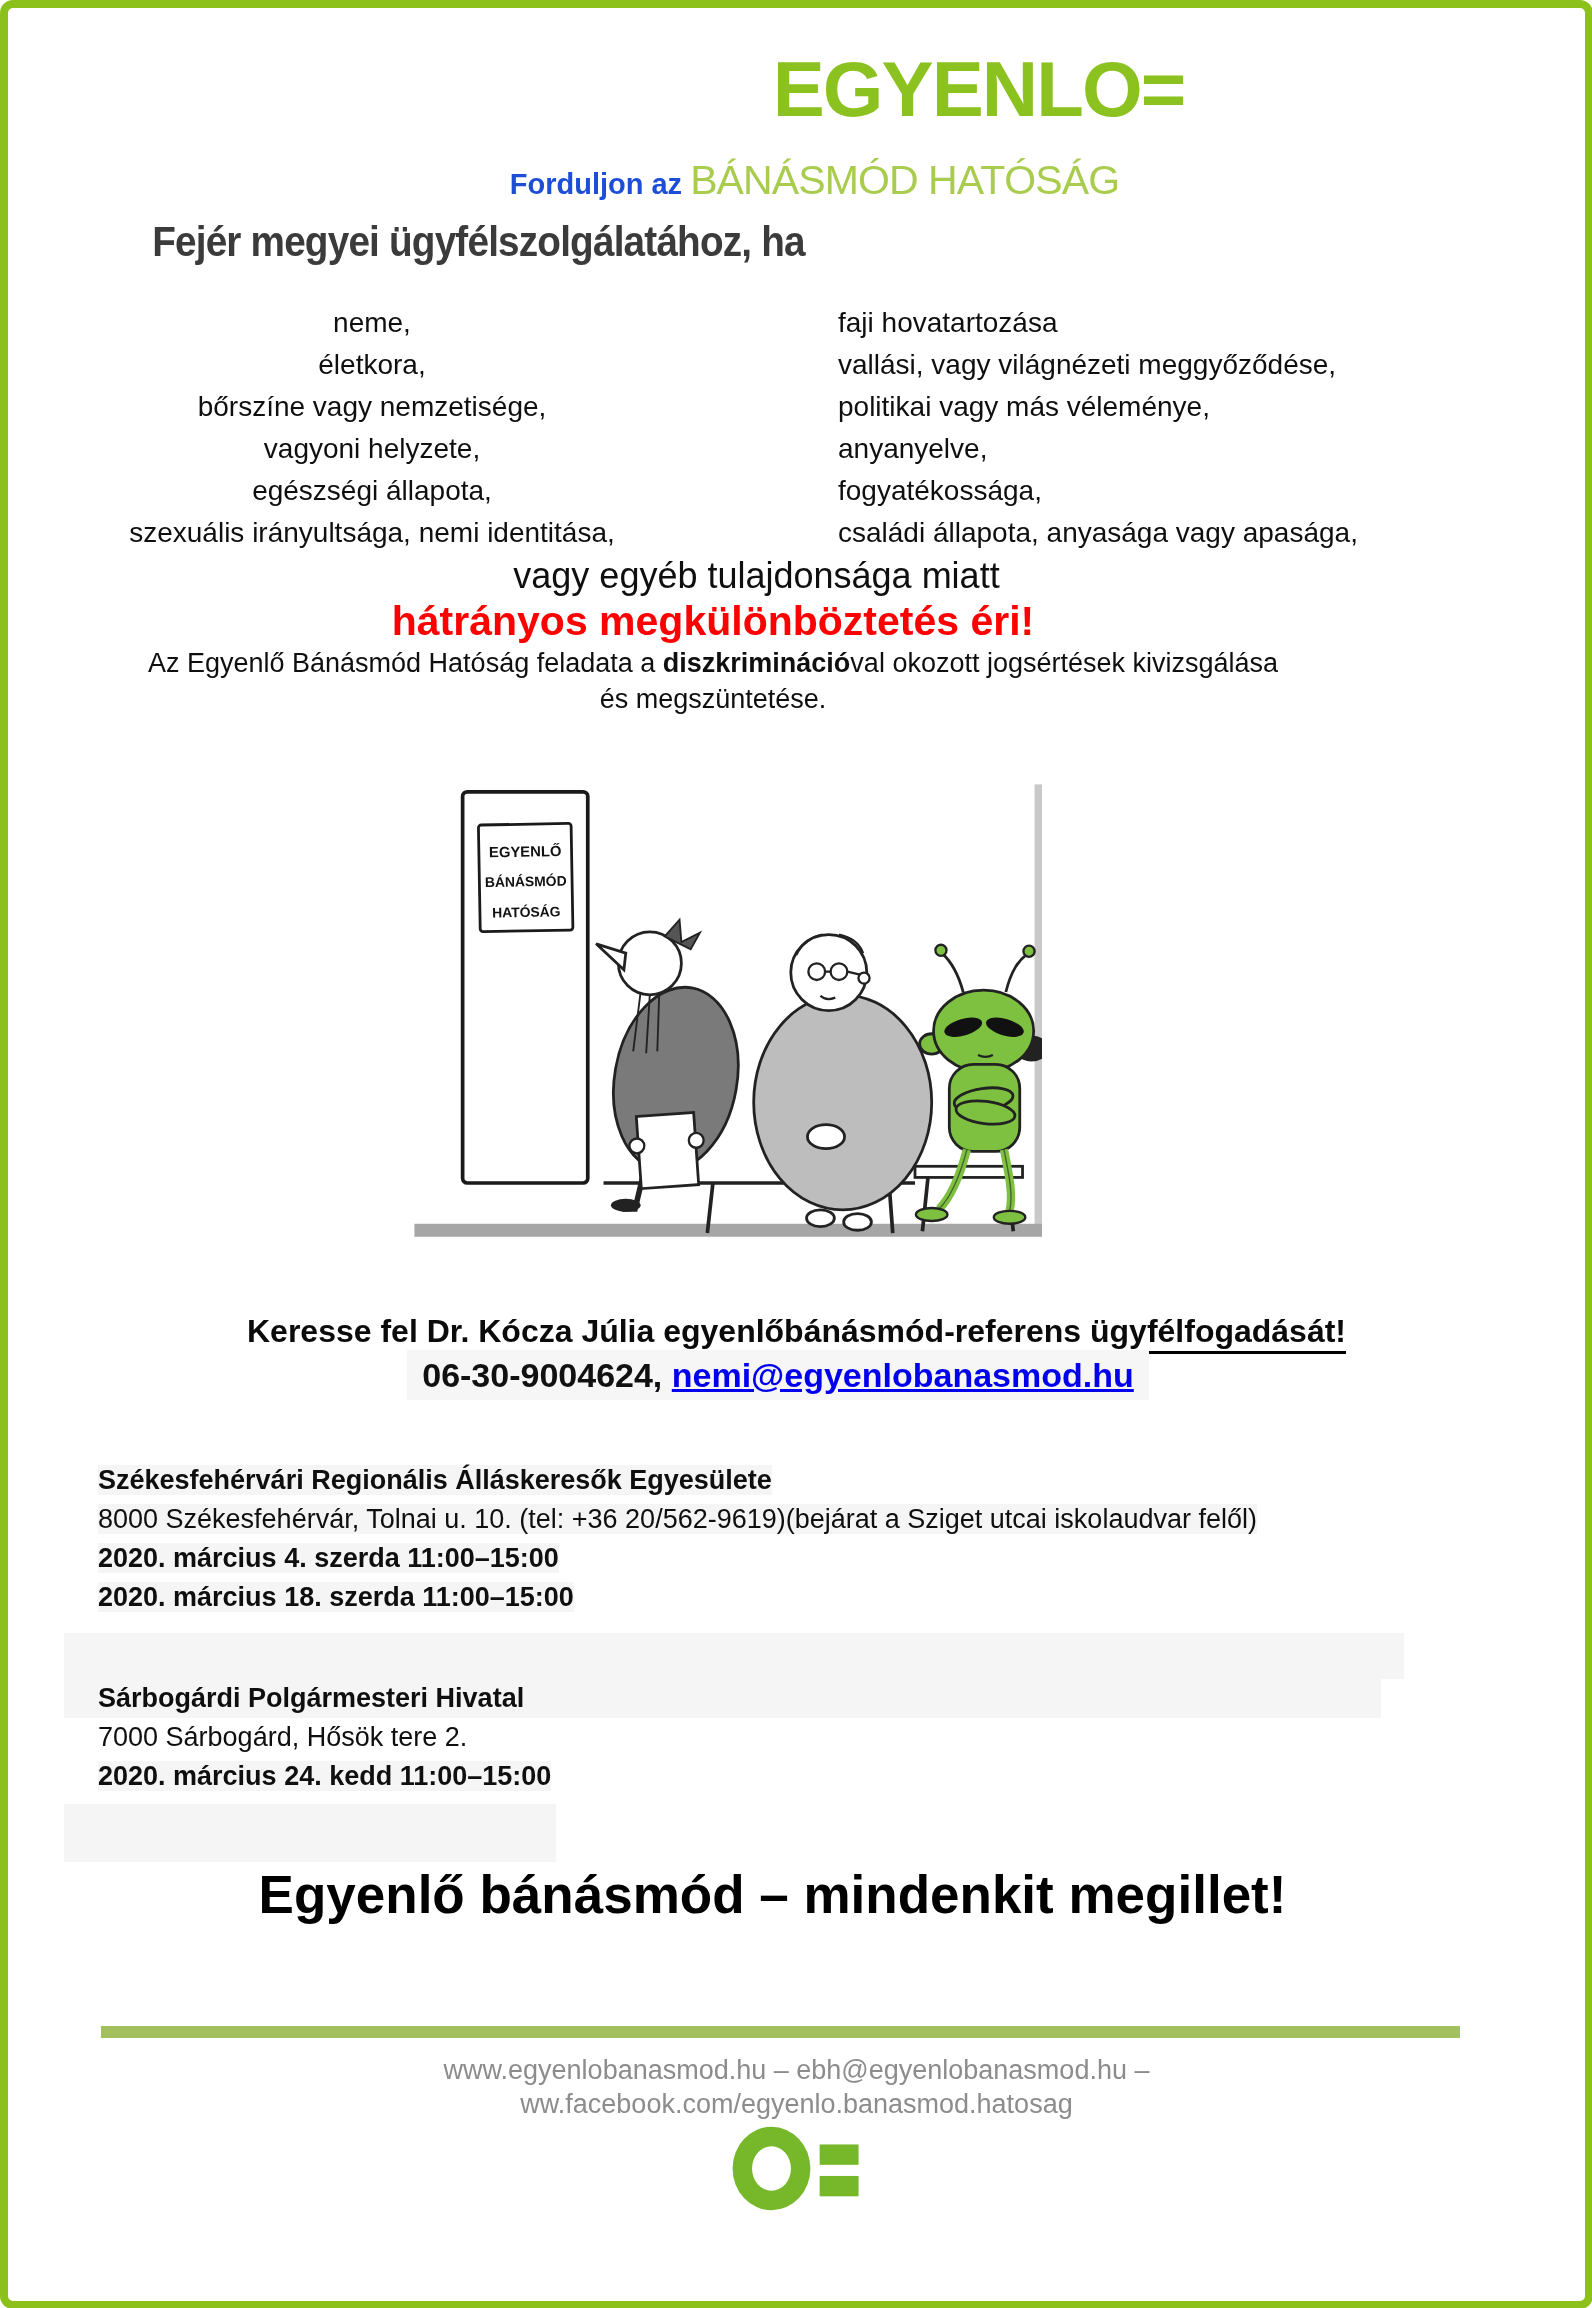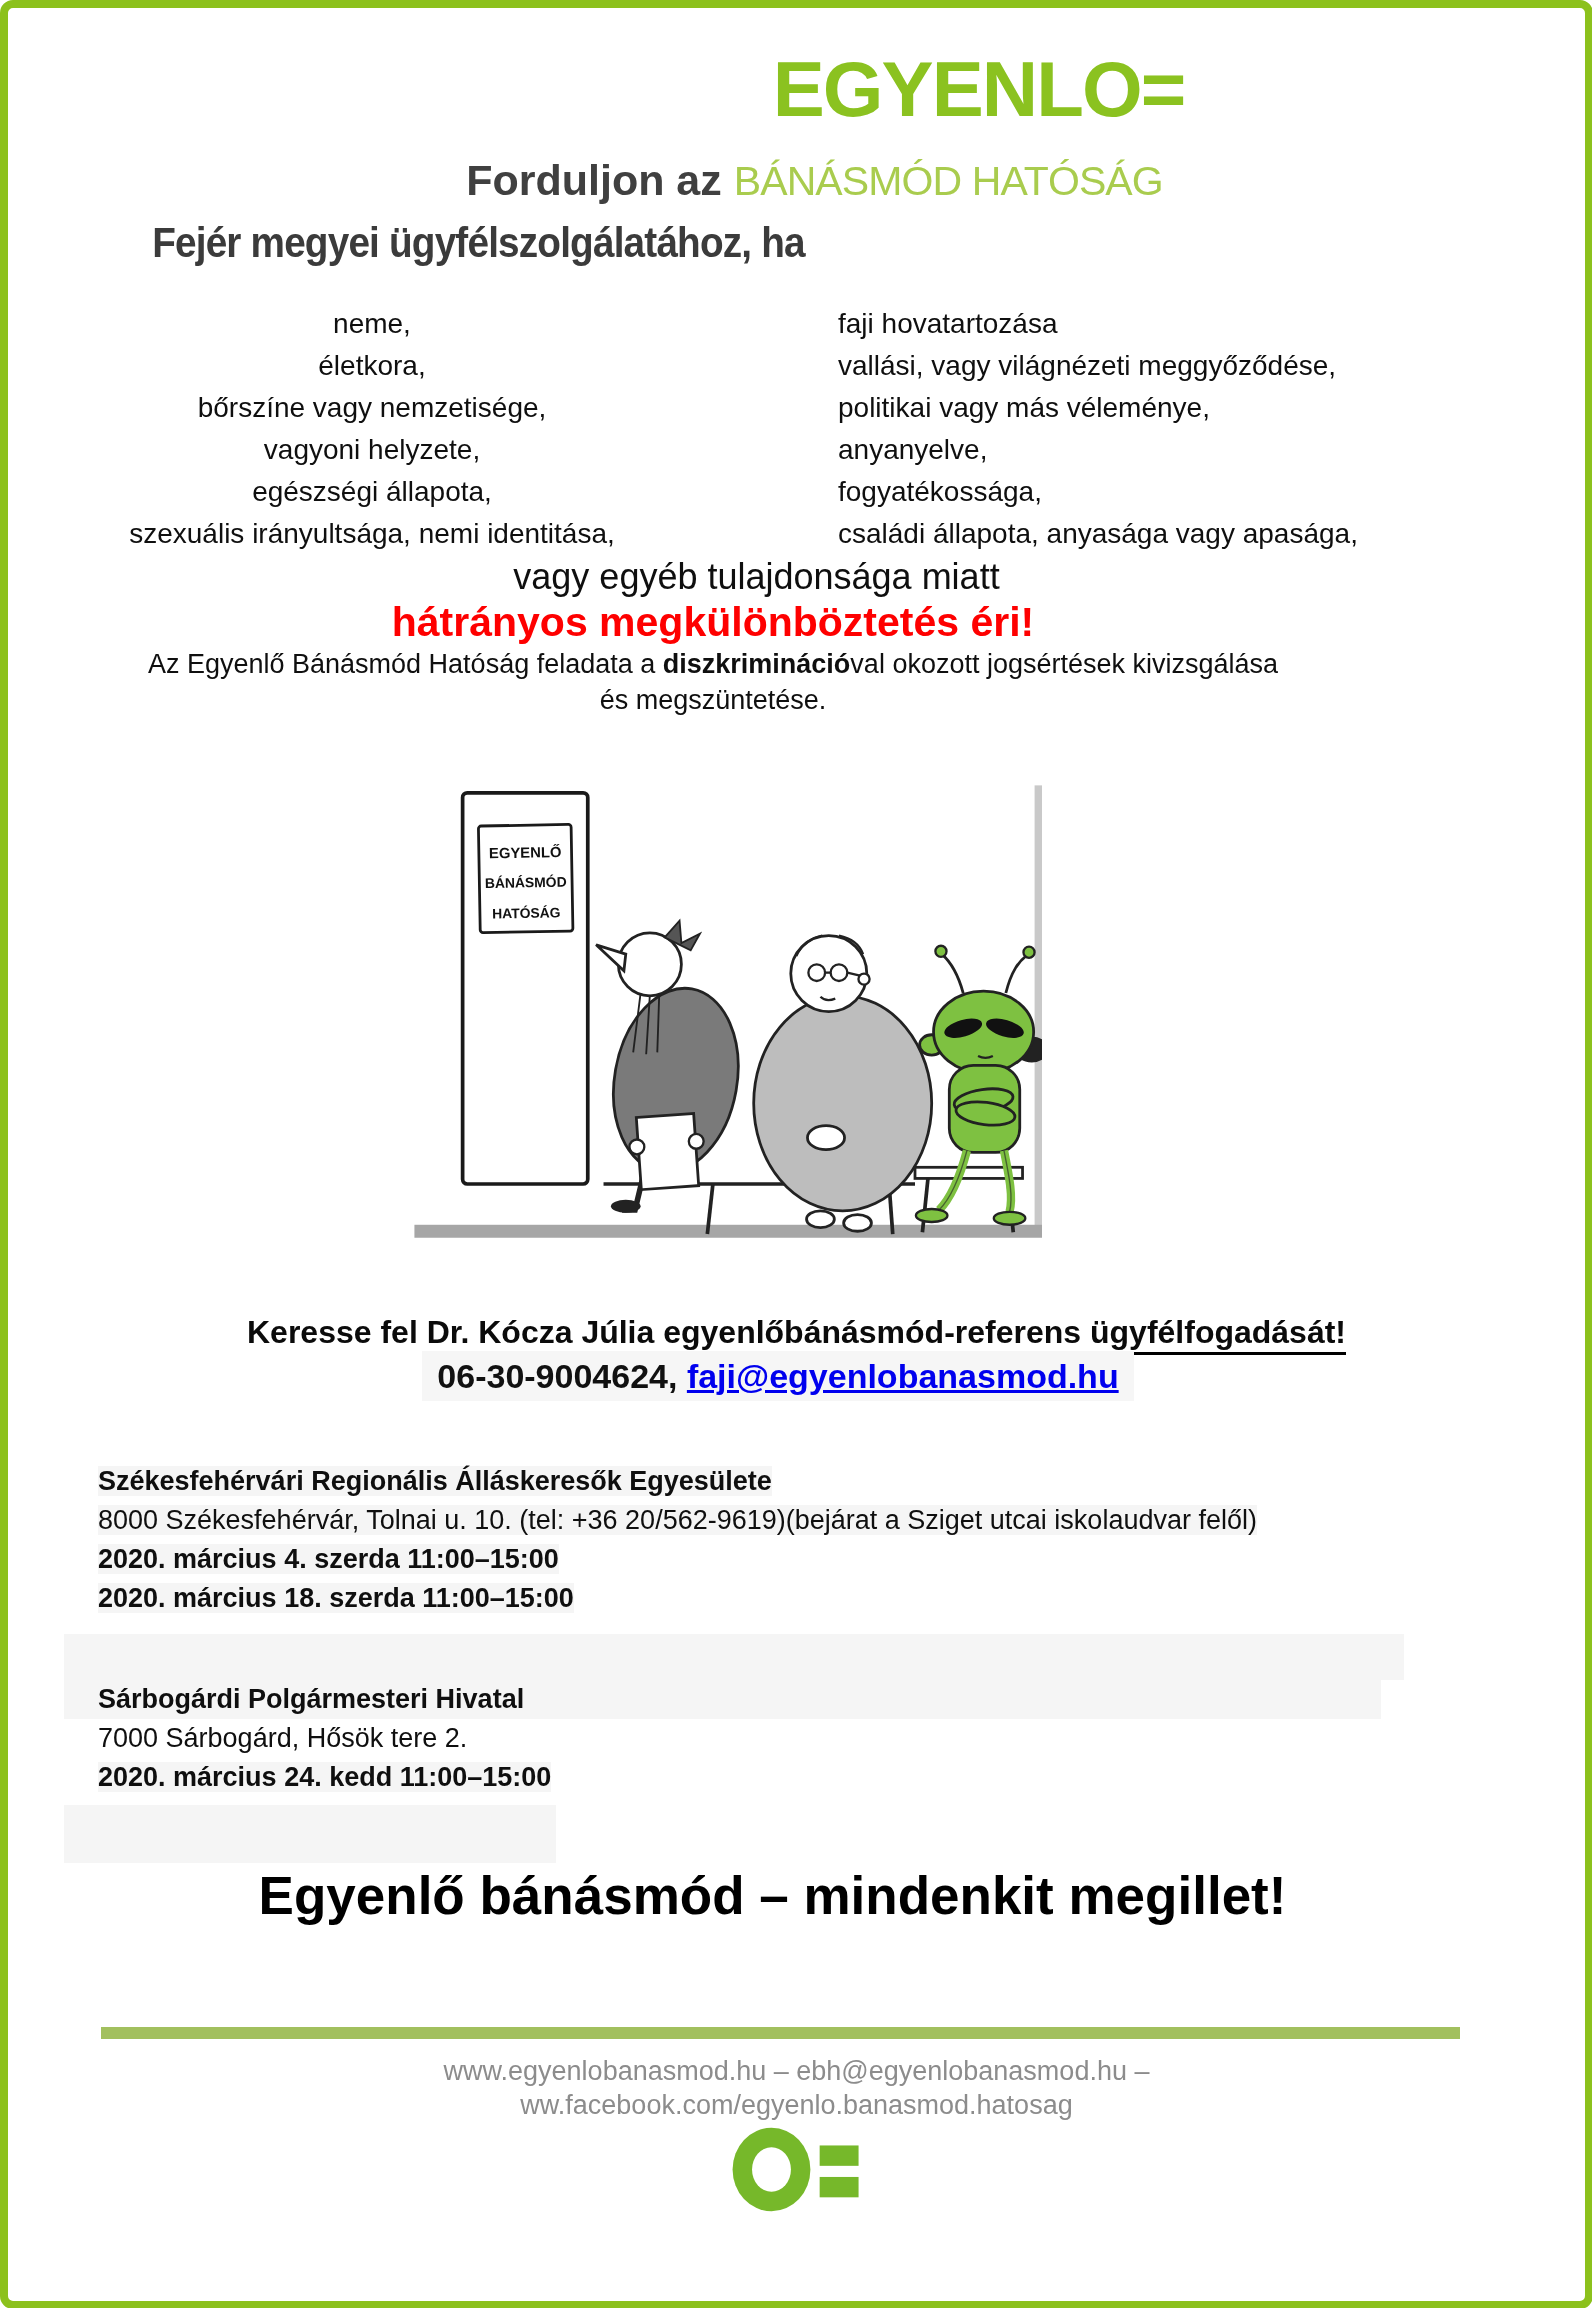--- a/index.html
+++ b/index.html
@@ -11,21 +11,21 @@
     border:8.3px solid #8cc11c;
     border-radius:13px;
     overflow:hidden;
     font-family:"Liberation Sans","DejaVu Sans",sans-serif;
     color:#111;
   }
   
   .logo-row { margin-top:37px; text-align:center; padding-left:364px; line-height:89px; }
   .logo-word { font-size:78px; font-weight:800; letter-spacing:-1.9px; color:#8bc220; }
   .title-row2 { text-align:center; line-height:50px; white-space:nowrap; }
-  .title-prefix { font-size:43px; font-weight:bold; color:#404040;margin-left:36px; }
+  .title-prefix { font-size:29px; font-weight:bold; color:#1d4ed8;margin-left:36px; }
   .logo-subtitle { font-size:41px; font-weight:400; letter-spacing:-0.9px; color:#a9cc4e; }
   .title-row3 { width:941px; text-align:center; line-height:54px;
                 transform:scaleX(.9); transform-origin:470px center; }
   .title-main { font-size:43px; font-weight:bold; color:#3b3b3b; letter-spacing:-0.9px; }
   
   .grounds { margin-top:24px; font-size:28px; line-height:42px; color:#0f0f0f; }
   .grounds-row { display:flex; }
   .g-left { width:728px; text-align:center; }
   .g-right { margin-left:102px; text-align:left; }
   .grounds-other { text-align:center; padding-right:80px; font-size:36px; line-height:43px; color:#0f0f0f; }
@@ -185,21 +185,21 @@
         <ellipse cx="566" cy="476" rx="17" ry="7" fill="#7ec141" stroke="#222" stroke-width="2.5"></ellipse>
         <ellipse cx="650" cy="479" rx="17" ry="7" fill="#7ec141" stroke="#222" stroke-width="2.5"></ellipse>
       </g>
     </svg>
   </div>
 
   <div class="contact-lead">
     <span>Keresse fel </span><span class="u-thick">Dr. Kócza Júlia egyenlőbánásmód-referens ügyfélfogadását!</span>
   </div>
   <div class="contact-phone">
-    <span class="phone-hl"><span>06-30-9004624, </span><a href="#" class="email-link">faji@egyenlobanasmod.hu</a></span>
+    <span class="phone-hl"><span>06-30-9004624, </span><a href="#" class="email-link">nemi@egyenlobanasmod.hu</a></span>
   </div>
 
   <div class="locations">
 
     <div class="loc-block">
       <div class="loc-line loc-name"><span class="hl">Székesfehérvári Regionális Álláskeresők Egyesülete</span></div>
       <div class="loc-line"><span class="hl">8000 Székesfehérvár, Tolnai u. 10. (tel: +36 20/562-9619)(bejárat a Sziget utcai iskolaudvar felől)</span></div>
       <div class="loc-line loc-date"><span class="hl">2020. március 4. szerda 11:00–15:00</span></div>
       <div class="loc-line loc-date"><span class="hl">2020. március 18. szerda 11:00–15:00</span></div>
     </div>

